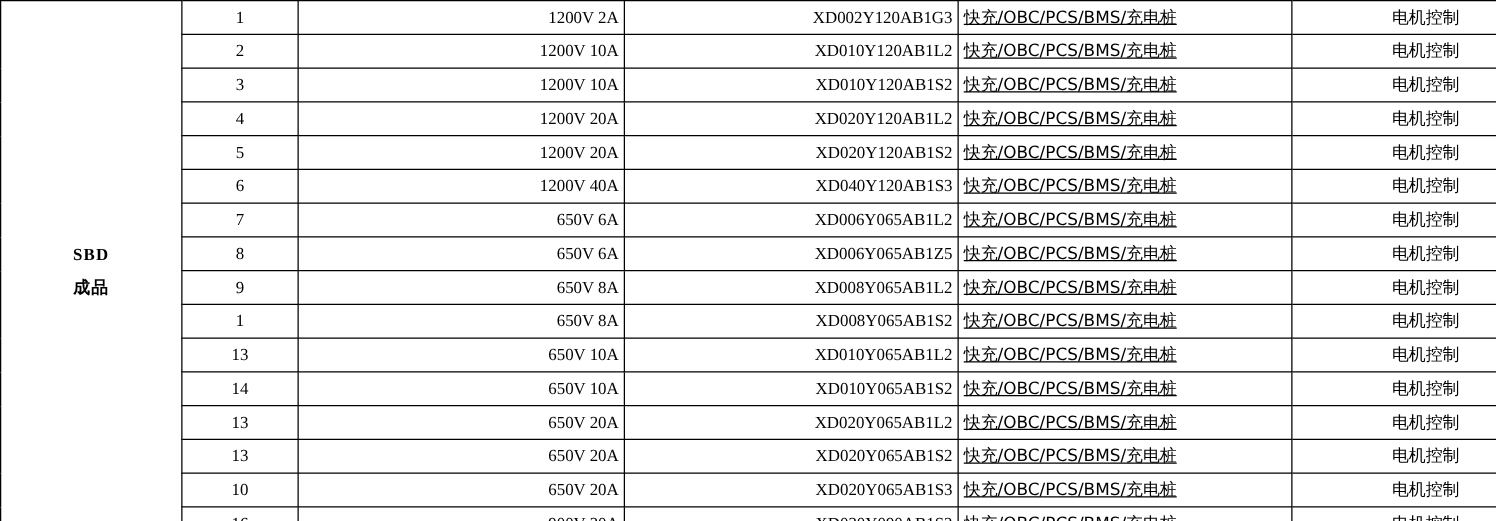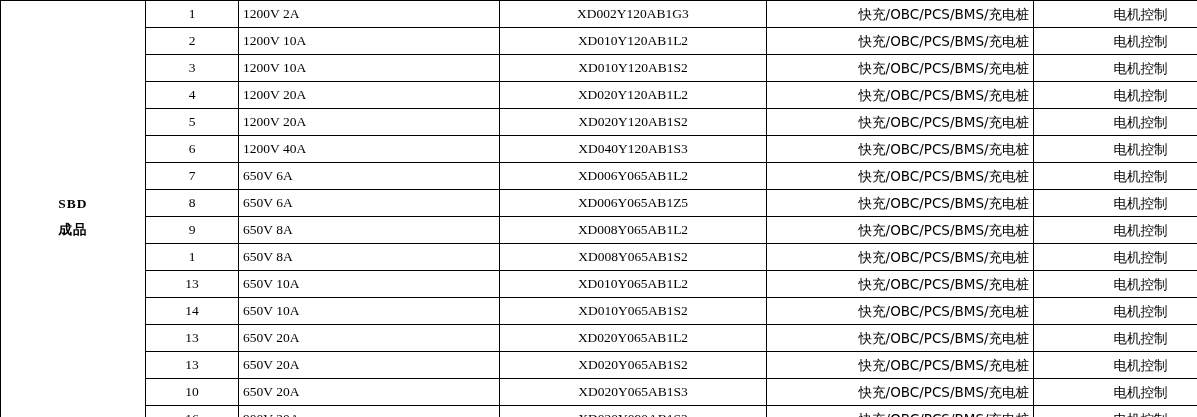--- a/index.html
+++ b/index.html
@@ -42,38 +42,39 @@
     line-height: 1.45;
     letter-spacing: 1px;
     vertical-align: middle;
   }
   td.idx {
     width: 84px;
     text-align: center;
   }
   td.spec {
     width: 252px;
-    text-align: left;
+    text-align: right;
     padding-left: 10px;
     font-family: "Liberation Serif", serif;
   }
   td.pn {
     width: 258px;
-    text-align: center;
+    text-align: right;
     padding-left: 8px;
     font-family: "Liberation Serif", serif;
   }
   td.pn.bold {
     font-weight: normal;
   }
   td.app {
     width: 258px;
-    text-align: right;
+    text-align: left;
     font-family: "DejaVu Sans", sans-serif;
     font-size: 12.5px;
+    text-decoration: underline;
   }
   td.use {
     width: 205px;
     text-align: center;
     font-family: "DejaVu Sans", sans-serif;
     font-size: 12.5px;
   }
   .catlines span {
     display: block;
   }

